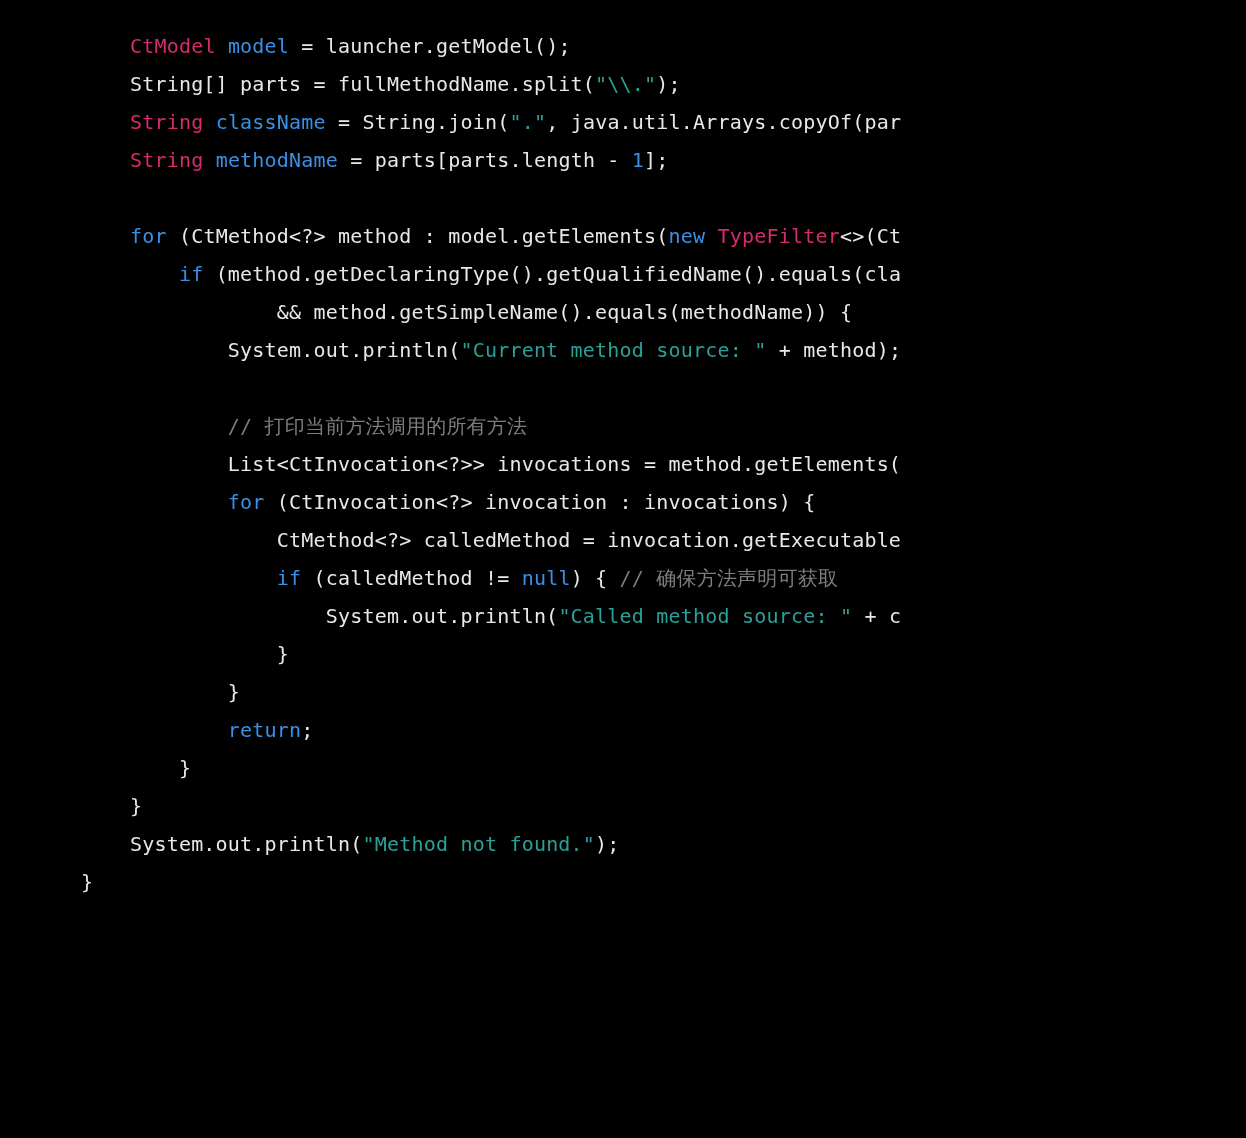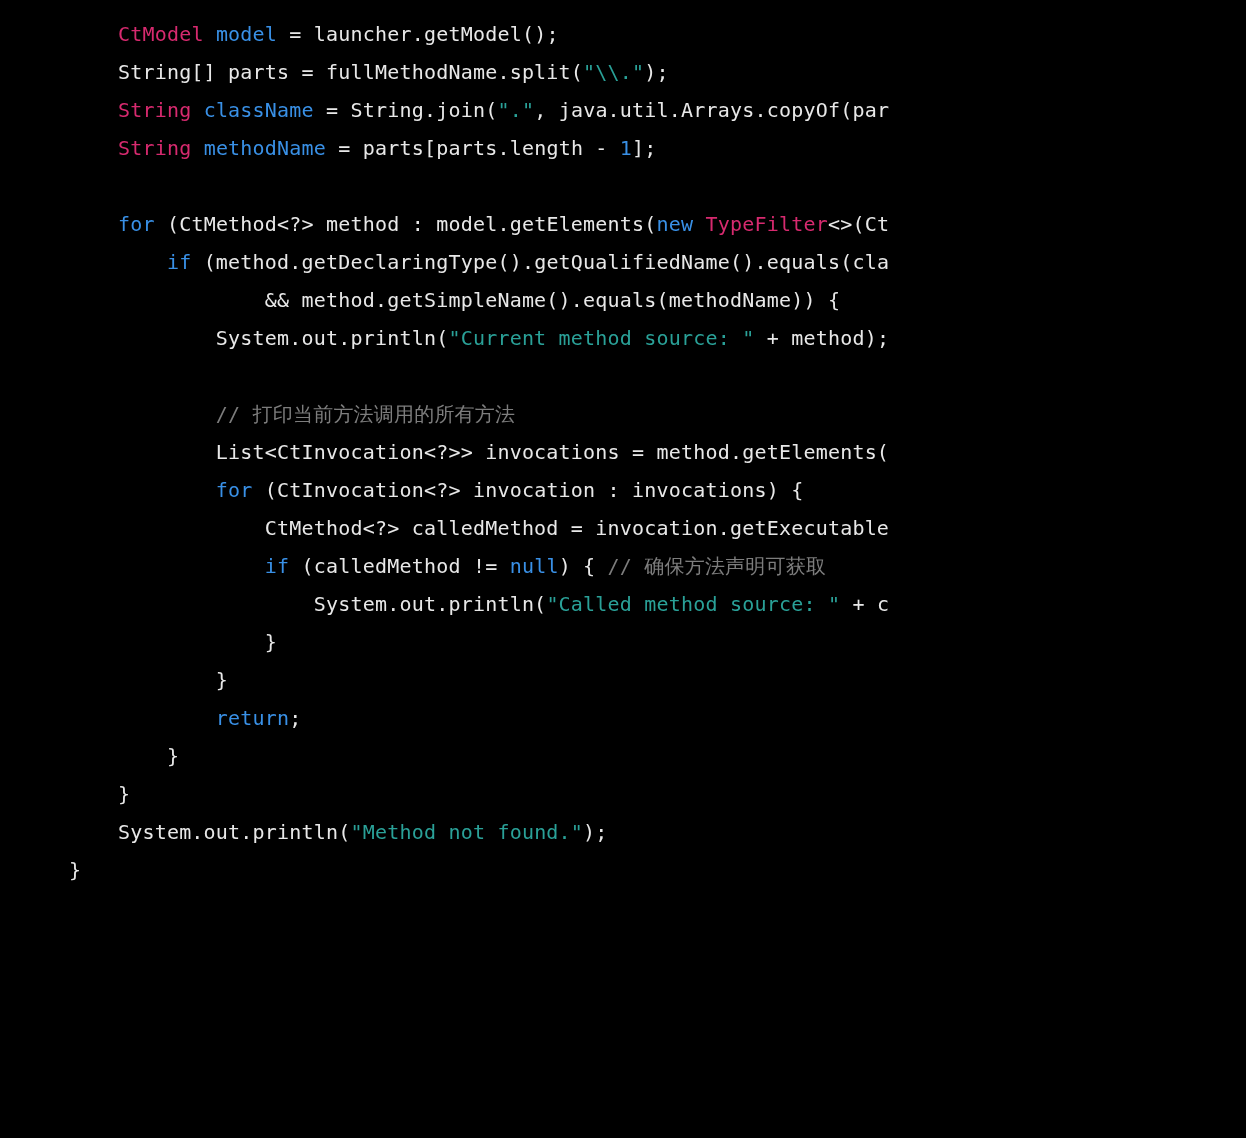--- a/index.html
+++ b/index.html
@@ -4,21 +4,21 @@
 <style>
   html, body {
     margin: 0;
     padding: 0;
     background: #000;
     width: 1246px;
     height: 1138px;
     overflow: hidden;
   }
   pre.code {
-    margin: 0;
+    margin: 12px;
     padding: 16px 4px 0 20px;
     font-family: "SFMono-Regular", Consolas, "Liberation Mono", Menlo, monospace;
     font-size: 20px;
     line-height: 1.85;
     color: #e8e8e8;
     white-space: pre;
     letter-spacing: 0.2px;
   }
   .tok-type   { color: #d72a6f; }  
   .tok-var    { color: #3990e6; }  

